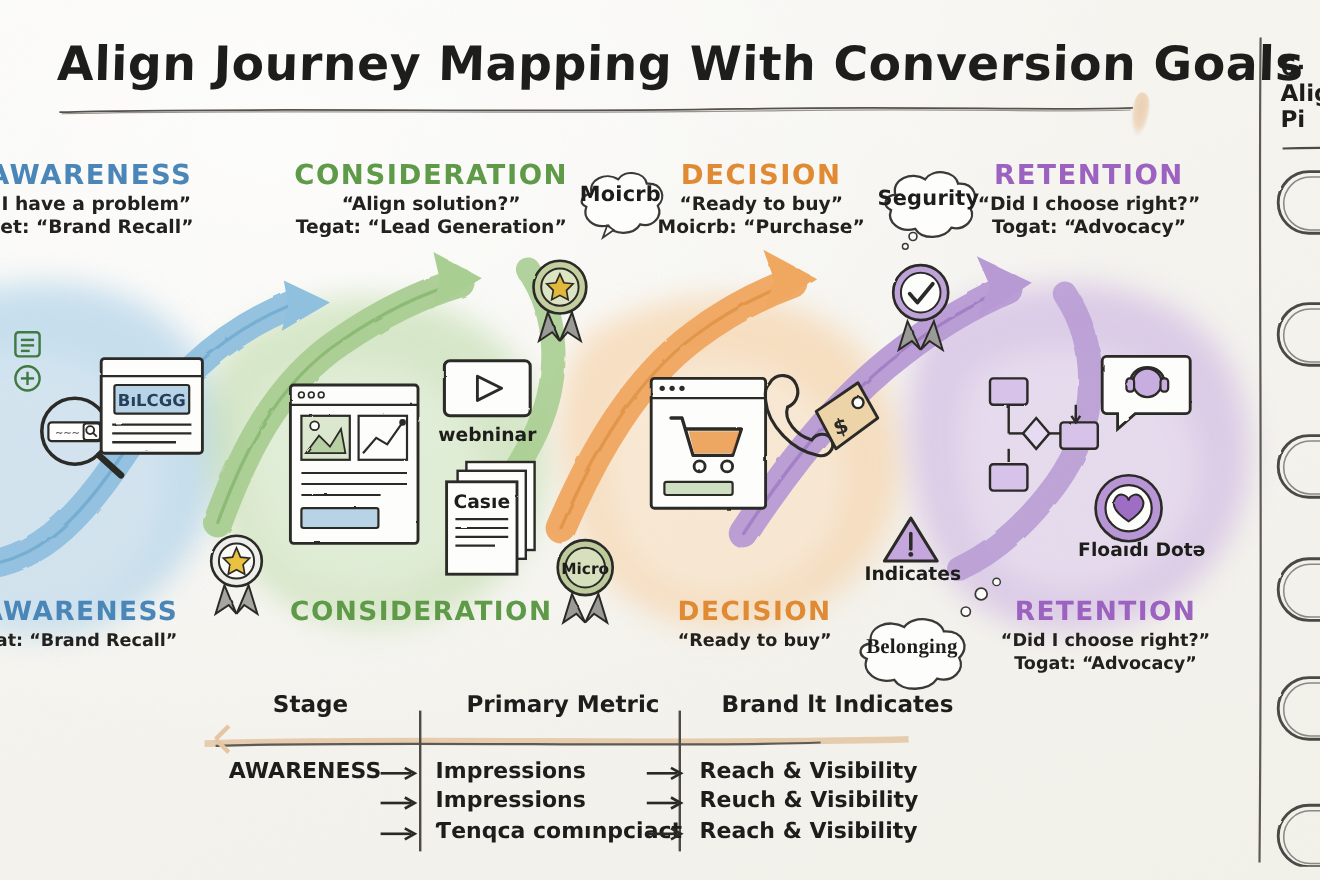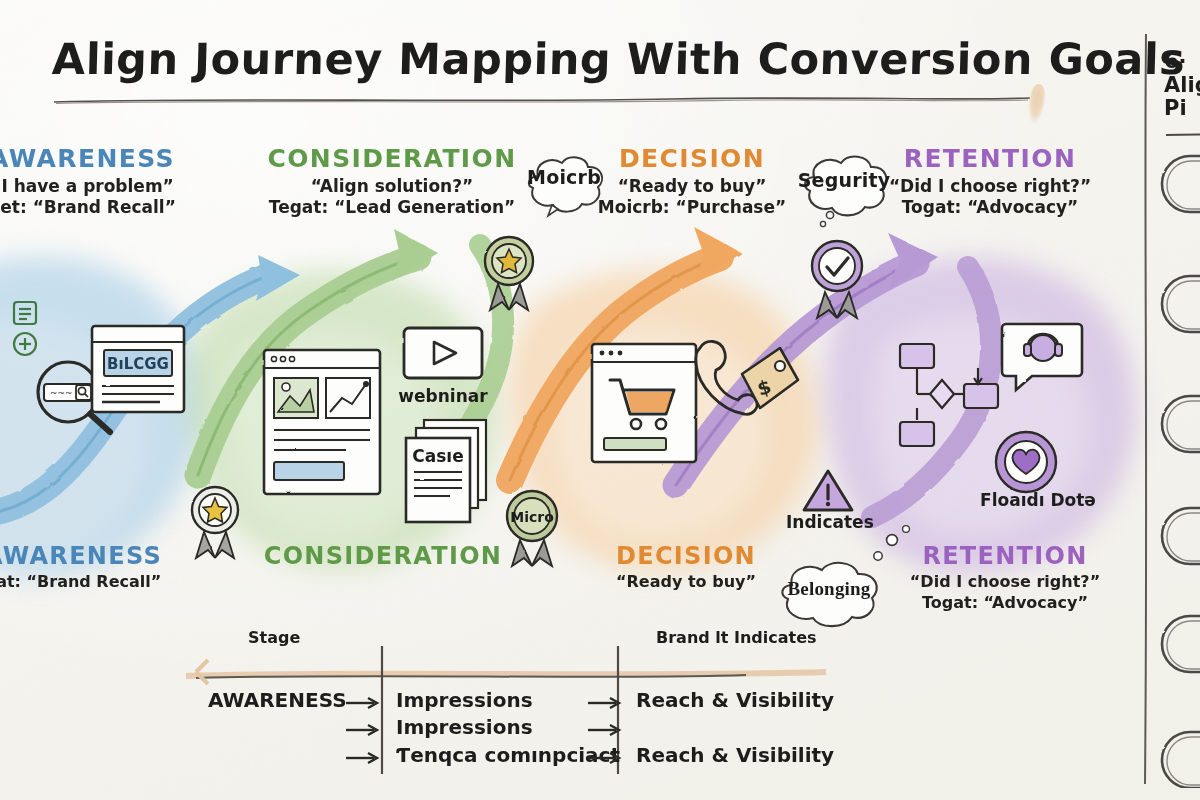--- a/index.html
+++ b/index.html
@@ -89,21 +89,21 @@
     position: absolute; font-size: 17px; color: #1d1d1b;
     font-weight: 600; white-space: nowrap; text-align: center;
   }
   .caption.two { line-height: 1.15; }
 
   
   .badge { position: absolute; }
 
   
   .table { position: absolute; left: 196px; top: 628px; width: 660px; height: 145px; }
-  .tbl-head { position: absolute; top: 0; font-size: 16px; font-weight: 600; color: #1d1d1b; white-space: nowrap; }
+  .tbl-head { position: absolute; top: 0; font-size: 21px; font-weight: 600; color: #1d1d1b; white-space: nowrap; }
   .tbl-cell { position: absolute; font-size: 20px; font-weight: 600; color: #1d1d1b; white-space: nowrap; }
 
   
   .panel { position: absolute; left: 1140px; top: 28px; width: 60px; height: 760px; overflow: hidden; }
   .panel-title {
     position: absolute; left: 24px; top: 22px; width: 150px;
     font-size: 21px; font-weight: 700; color: #1d1d1b; line-height: 1.12; white-space: nowrap;
   }
   .panel-pill { position: absolute; left: 18px; width: 150px; height: 64px; }
   .panel-pill .pill-label {
@@ -460,20 +460,21 @@
   </div>
 
   <div class="stage-foot" style="left:860px;top:542px;width:290px;">
     <div class="name" style="color:#9b62c0">RETENTION</div>
     <div class="sub">“Did I choose right?”</div>
     <div class="sub">Togat: “Advocacy”</div>
   </div>
 
   <div class="table">
     <div class="tbl-head" style="left:52px;">Stage</div>
+    <div class="tbl-head" style="left:228px;">Primary Metric</div>
     <div class="tbl-head" style="left:460px;">Brand lt Indicates</div>
 
     <svg style="position:absolute;left:-10px;top:0" width="680" height="150">
       <path d="M0 48 C180 42 430 50 640 44" stroke="#e4c6a3" stroke-width="6" fill="none" opacity=".85"></path>
       <path d="M10 50 C180 45 420 52 560 47" stroke="#5d5a55" stroke-width="2" fill="none"></path>
       <path d="M196 18 L196 146" stroke="#4e4b47" stroke-width="2.2" fill="none"></path>
       <path d="M432 18 L432 146" stroke="#4e4b47" stroke-width="2.2" fill="none"></path>
       <path d="M10 44 L22 32" stroke="#e4c6a3" stroke-width="4" fill="none"></path>
       <path d="M10 44 L22 56" stroke="#e4c6a3" stroke-width="4" fill="none"></path>
     </svg>
@@ -494,20 +495,21 @@
 
     <svg style="position:absolute;left:150px;top:95px" width="36" height="14">
       <line x1="0" y1="7" x2="28" y2="7" stroke="#2b2926" stroke-width="2.4"></line>
         <path d="M22 2 L31 7 L22 12" fill="none" stroke="#2b2926" stroke-width="2.4"></path>
     </svg>
     <div class="tbl-cell" style="left:200px;top:87px;">Impressions</div>
     <svg style="position:absolute;left:392px;top:95px" width="36" height="14">
       <line x1="0" y1="7" x2="28" y2="7" stroke="#2b2926" stroke-width="2.4"></line>
         <path d="M22 2 L31 7 L22 12" fill="none" stroke="#2b2926" stroke-width="2.4"></path>
     </svg>
+    <div class="tbl-cell" style="left:440px;top:87px;">Reuch &amp; Visibility</div>
 
     <svg style="position:absolute;left:150px;top:123px" width="36" height="14">
       <line x1="0" y1="7" x2="28" y2="7" stroke="#2b2926" stroke-width="2.4"></line>
         <path d="M22 2 L31 7 L22 12" fill="none" stroke="#2b2926" stroke-width="2.4"></path>
     </svg>
     <div class="tbl-cell" style="left:200px;top:115px;">Ƭenqca comınpciact</div>
     <svg style="position:absolute;left:392px;top:123px" width="36" height="14">
       <line x1="0" y1="7" x2="28" y2="7" stroke="#2b2926" stroke-width="2.4"></line>
         <path d="M22 2 L31 7 L22 12" fill="none" stroke="#2b2926" stroke-width="2.4"></path>
     </svg>

